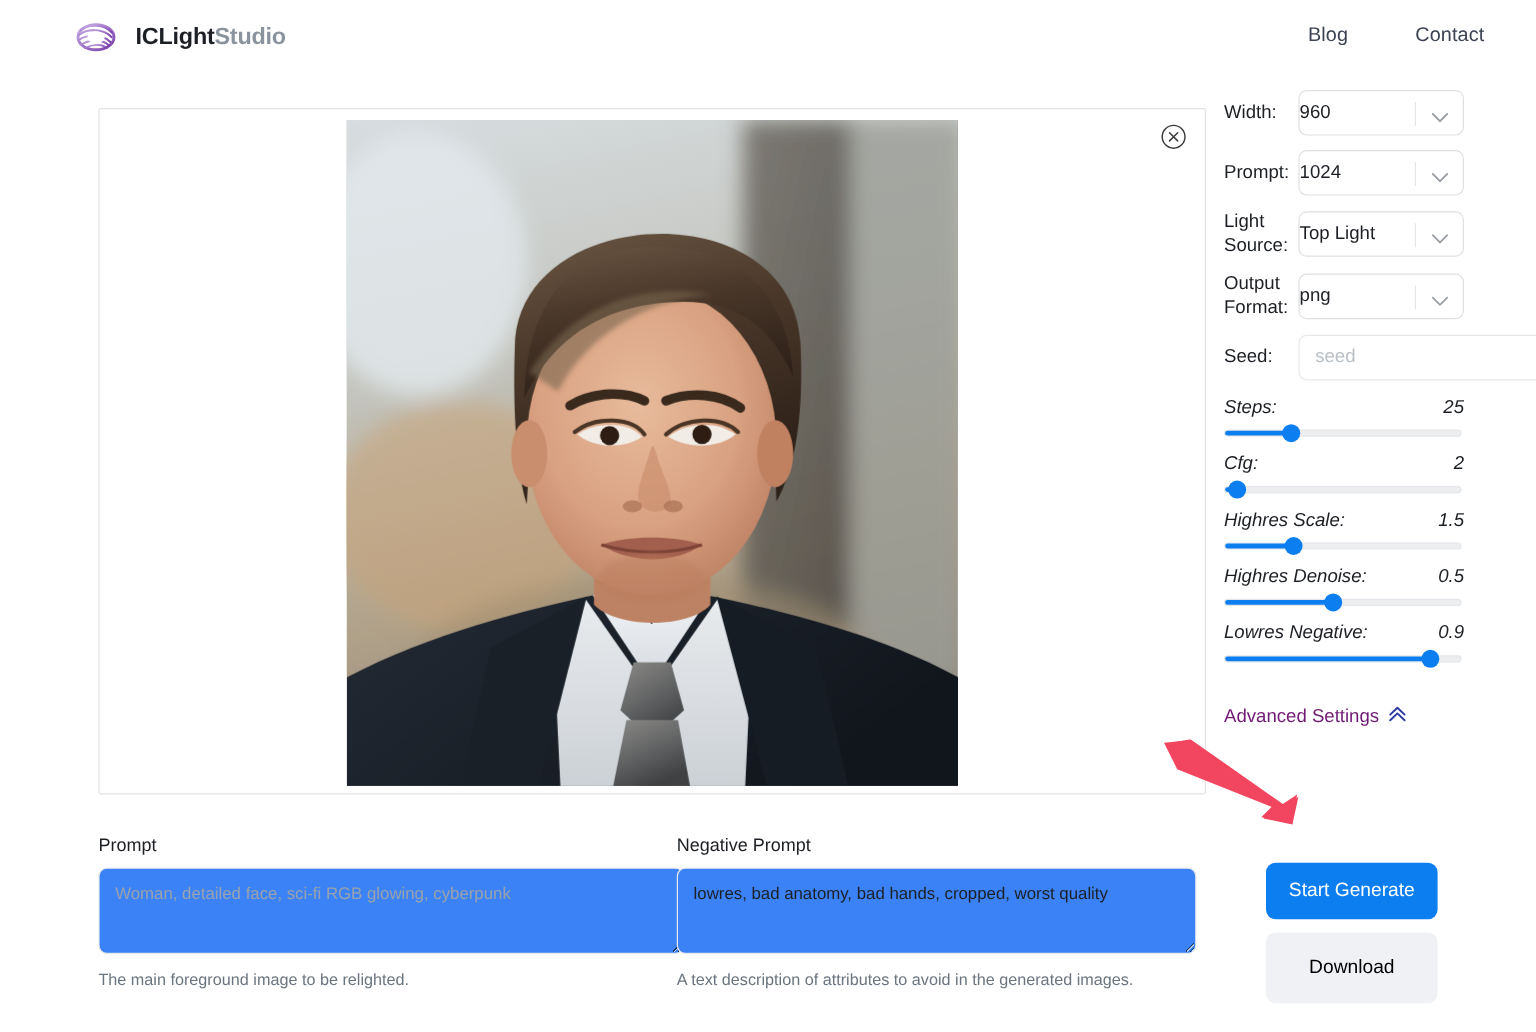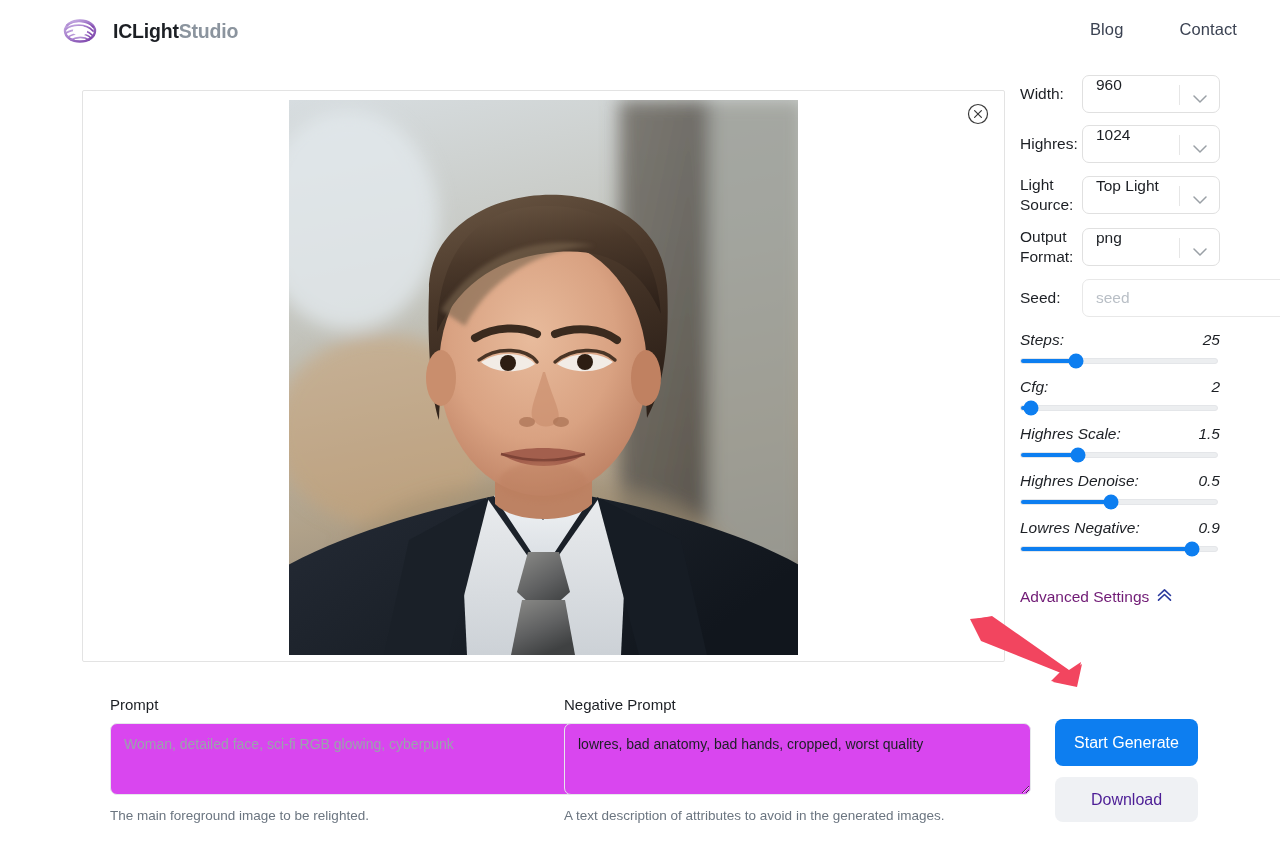--- a/index.html
+++ b/index.html
@@ -53,22 +53,22 @@
   .settings { position: absolute; left: 1020px; top: 75px; width: 200px; }
   .field-row { display: flex; align-items: center; margin-bottom: 12px; }
   .field-label {
     font-size: 15.5px; color: #1c1f24; line-height: 20px;
     width: 62px; flex: 0 0 62px;
   }
   .field-label.two { width: 62px; }
   .select {
     flex: 1 1 auto; height: 38px;
     border: 1px solid #e0e0e0; border-radius: 7px;
-    background: #fff; display: flex; align-items: flex-start;
-    position: relative; padding-left: 13px;
+    background: #fff; display: flex; align-items: center;
+    position: relative; 
     font-size: 15.5px; color: #1c1f24;
     cursor: pointer;
   }
   .select .divider {
     position: absolute; right: 39px; top: 9px;
     width: 1px; height: 20px; background: #e6e6e6;
   }
   .select .chev { position: absolute; right: 12px; top: 14px; }
   .seedbox {
     flex: 1 1 auto; height: 38px;
@@ -108,38 +108,38 @@
   
   .btn-generate {
     position: absolute; left: 1055px; top: 719px;
     width: 143px; height: 47px;
     background: #0d7ef0; color: #fff; border: none; border-radius: 8px;
     font-size: 16px; font-family: "Liberation Sans", sans-serif;
     cursor: pointer;
   }
   .btn-download {
     position: absolute; left: 1055px; top: 777px;
-    width: 143px; height: 45px;
-    background: #eff1f4; color: #4c1d95; border: none; border-radius: 8px;
+    width: 143px; height: 59px;
+    background: #eff1f4; color: #000000; border: none; border-radius: 8px;
     font-size: 16px; font-family: "Liberation Sans", sans-serif;
     cursor: pointer;
   }
 
   
   .prompt-col { position: absolute; top: 696px; }
-  .prompt-col.left { left: 82px; width: 488px; margin-left: 28px; }
-  .prompt-col.right { left: 564px; width: 467px; }
+  .prompt-col.left { left: 82px; width: 488px; }
+  .prompt-col.right { left: 564px; width: 433px; }
   .prompt-title { font-size: 15px; color: #1c1f24; margin-bottom: 10px; font-weight: 400; }
   .ta {
     width: 100%; height: 72px;
     border: 1px solid #e6e8eb; border-radius: 7px;
     padding: 11px 13px;
     font-size: 14px; font-family: "Liberation Sans", sans-serif;
     color: #1c1f24; resize: vertical; outline: none; line-height: 18px;
-    background: #d946ef;
+    background: #3b82f6;
   }
   .ta::placeholder { color: #9aa3ad; }
   .hint { margin-top: 9px; font-size: 13.5px; color: #6b7580; }
 </style>
 </head>
 <body>
 
 <div class="page">
 
   <div class="header">
@@ -289,21 +289,21 @@
         <span class="divider"></span>
         <span class="chev">
           <svg width="14" height="10" viewBox="0 0 14 10">
               <path d="M1 2 L7 8 L13 2" stroke="#9aa0a6" stroke-width="1.5" fill="none" stroke-linecap="round"></path>
             </svg>
         </span>
       </div>
     </div>
 
     <div class="field-row">
-      <span class="field-label">Highres:</span>
+      <span class="field-label">Prompt:</span>
       <div class="select">
         <span>1024</span>
         <span class="divider"></span>
         <span class="chev">
           <svg width="14" height="10" viewBox="0 0 14 10">
               <path d="M1 2 L7 8 L13 2" stroke="#9aa0a6" stroke-width="1.5" fill="none" stroke-linecap="round"></path>
             </svg>
         </span>
       </div>
     </div>

